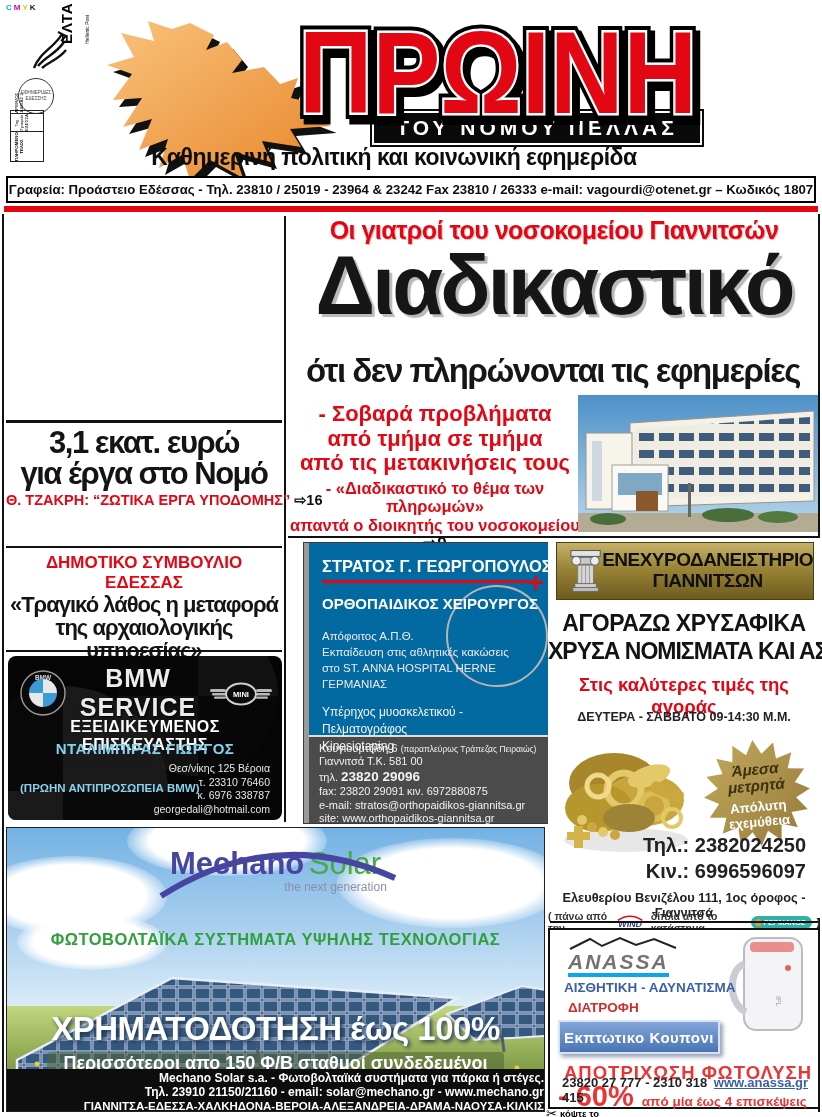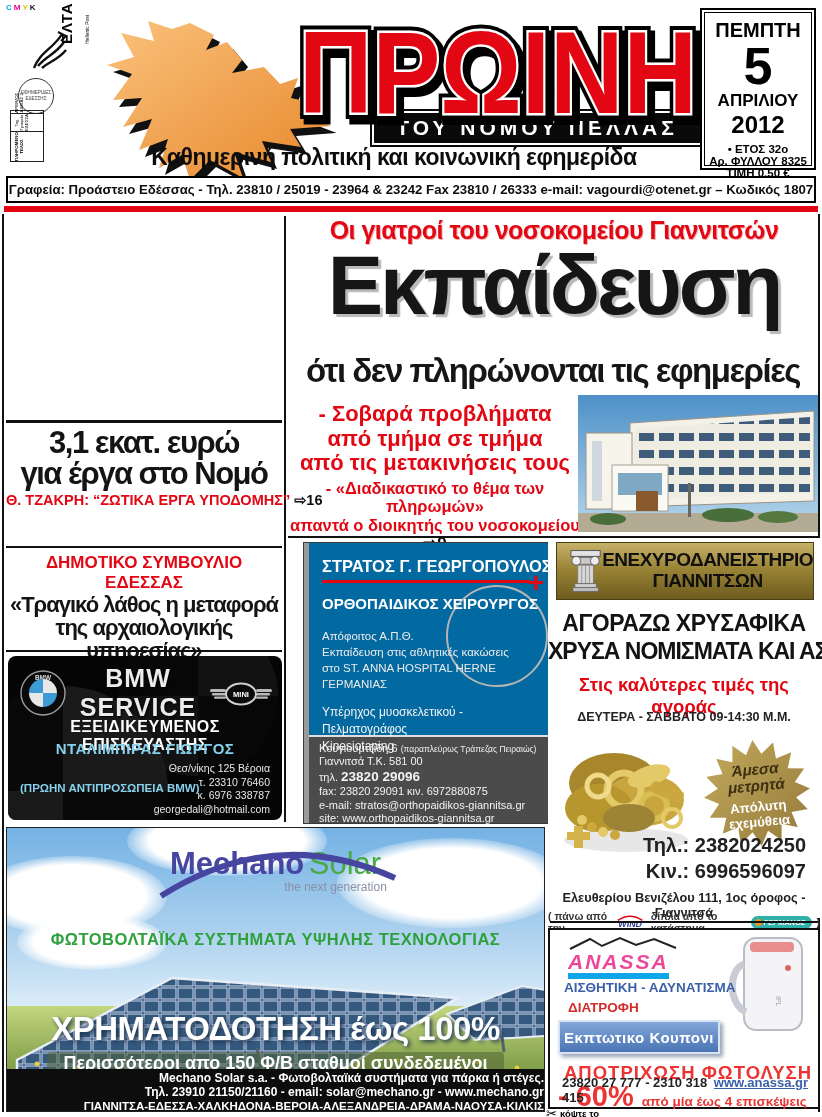--- a/index.html
+++ b/index.html
@@ -86,31 +86,20 @@
   <svg class="abs" style="left:292px;top:8px;" width="412" height="126" viewBox="0 0 412 126">
     <text x="206" y="105" text-anchor="middle" font-family="Liberation Sans,sans-serif" font-weight="bold" font-size="116" textLength="398" lengthAdjust="spacingAndGlyphs" fill="#000" stroke="#000" stroke-width="14" transform="translate(4,5)">ΠΡΩΙΝΗ</text>
     <text x="206" y="105" text-anchor="middle" font-family="Liberation Sans,sans-serif" font-weight="bold" font-size="116" textLength="398" lengthAdjust="spacingAndGlyphs" fill="#000" stroke="#000" stroke-width="13">ΠΡΩΙΝΗ</text>
     <text x="206" y="105" text-anchor="middle" font-family="Liberation Sans,sans-serif" font-weight="bold" font-size="116" textLength="398" lengthAdjust="spacingAndGlyphs" fill="none" stroke="#fff" stroke-width="5">ΠΡΩΙΝΗ</text>
     <text x="206" y="105" text-anchor="middle" font-family="Liberation Sans,sans-serif" font-weight="bold" font-size="116" textLength="398" lengthAdjust="spacingAndGlyphs" fill="#e30613">ΠΡΩΙΝΗ</text>
   </svg>
   <div class="abs b c" style="left:86px;top:144px;width:616px;font-size:23px;color:#0d0d0d;letter-spacing:-0.5px;">
     <span>Καθημερινή πολιτική και κοινωνική εφημερίδα</span>
   </div>
 
-  <div class="abs datebox" style="left:700px;top:8px;width:116px;height:162px;">
-    <div class="inner">
-      <div class="b" style="font-size:20px;">ΠΕΜΠΤΗ</div>
-      <div class="b" style="font-size:52px;line-height:.95;">5</div>
-      <div class="b" style="font-size:17px;">ΑΠΡΙΛΙΟΥ</div>
-      <div class="b" style="font-size:24px;">2012</div>
-      <div class="b" style="font-size:11.5px;margin-top:4px;">• ΕΤΟΣ 32ο</div>
-      <div class="b" style="font-size:11.5px;">Αρ. ΦΥΛΛΟΥ 8325</div>
-      <div class="b" style="font-size:11.5px;">ΤΙΜΗ 0.50 €</div>
-    </div>
-  </div>
 
   <div class="abs contactbar" style="left:6px;top:176px;width:810px;height:27px;">
     <span>Γραφεία: Προάστειο  Εδέσσας  - Τηλ. 23810 /  25019 - 23964  &amp; 23242  Fax 23810 / 26333   e-mail: vagourdi@otenet.gr – Κωδικός 1807</span>
   </div>
   <div class="abs" style="left:4px;top:206px;width:814px;height:6px;background:var(--red);"></div>
 
   <div class="abs rule" style="left:2px;top:214px;width:2px;height:898px;"></div>
   <div class="abs rule" style="left:818px;top:214px;width:2px;height:898px;"></div>
   <div class="abs rule" style="left:284px;top:216px;width:2px;height:606px;"></div>
 
@@ -173,21 +162,21 @@
       <div>τ. 23310 76460</div>
       <div>κ. 6976 338787</div>
       <div>georgedali@hotmail.com</div>
     </div>
   </div>
 
   <div class="abs b c red" style="left:290px;top:216px;width:528px;font-size:25px;letter-spacing:-0.5px;text-shadow:1px 1px 0 #f3b4b4;">
     <span>Οι γιατροί του νοσοκομείου Γιαννιτσών</span>
   </div>
   <div class="abs b c headline-shadow nowrap" style="left:288px;top:238px;width:532px;font-size:83px;color:#161616;letter-spacing:-3px;">
-    <span>Εκπαίδευση</span>
+    <span>Διαδικαστικό</span>
   </div>
   <div class="abs b c nowrap" style="left:284px;top:352px;width:538px;font-size:33px;color:#161616;letter-spacing:-1.5px;">
     <span>ότι δεν πληρώνονται τις εφημερίες</span>
   </div>
   <div class="abs b c red" style="left:288px;top:402px;width:294px;line-height:1.12;">
     <div style="font-size:22px;">- Σοβαρά προβλήματα</div>
     <div style="font-size:22px;">από τμήμα σε τμήμα</div>
     <div style="font-size:22px;">από τις  μετακινήσεις τους</div>
     <div style="font-size:16.5px;margin-top:3px;">- «Διαδικαστικό το θέμα των πληρωμών»</div>
     <div style="font-size:16.5px;"><span>απαντά ο διοικητής του νοσοκομείου</span>  <span class="arrow">⇨</span><span class="arrow" style="font-size:17px;">9</span></div>
@@ -387,21 +376,21 @@
       <rect x="20" y="4" width="58" height="92" rx="12" fill="#f4f4f6" stroke="#b9bcc4" stroke-width="2"></rect>
       <rect x="26" y="8" width="44" height="10" rx="4" fill="#e98d8d"></rect>
       <circle cx="64" cy="34" r="3" fill="#e06666"></circle>
       <path d="M20,30 C4,36 4,70 22,78" stroke="#c9ccd4" stroke-width="7" fill="none"></path>
       <text x="52" y="62" font-size="7" fill="#9aa" transform="rotate(90 52 62)" font-family="Liberation Sans,sans-serif">IPL</text>
     </svg>
     <div class="abs" style="left:18px;top:6px;">
       <svg width="110" height="14" viewBox="0 0 110 14" style="display:block;">
           <polyline points="2,13 22,3 34,10 52,2 68,9 86,3 108,12" stroke="#222" stroke-width="2" fill="none"></polyline>
         </svg>
-      <span class="b" style="font-size:21px;font-style:italic;color:#ec4899;letter-spacing:2px;border-bottom:6px solid #0ea5e9;text-align:right;">ANASSA</span>
+      <span class="b" style="font-size:21px;font-style:italic;color:#737373;letter-spacing:2px;border-bottom:4px solid #0ea5e9;text-align:right;">ANASSA</span>
     </div>
     <div class="abs b" style="left:14px;top:50px;font-size:13.5px;color:#3a5fa9;">ΑΙΣΘΗΤΙΚΗ - ΑΔΥΝΑΤΙΣΜΑ</div>
     <div class="abs b" style="left:18px;top:70px;font-size:13.5px;color:#d42b2b;">ΔΙΑΤΡΟΦΗ</div>
     <div class="abs coupon" style="left:8px;top:90px;width:162px;height:34px;">
       <span>Εκπτωτικο  Κουπονι</span>
     </div>
     <div class="abs b" style="left:14px;top:132px;font-size:18.5px;color:#e33;letter-spacing:1px;">ΑΠΟΤΡΙΧΩΣΗ  ΦΩΤΟΛΥΣΗ</div>
     <div class="abs" style="left:8px;top:150px;display:flex;align-items:baseline;gap:8px;">
       <span class="b" style="font-size:29px;color:#e33;">- 60%</span>
       <span class="b" style="font-size:13.5px;color:#e33;">από μία έως 4 επισκέψεις</span>

